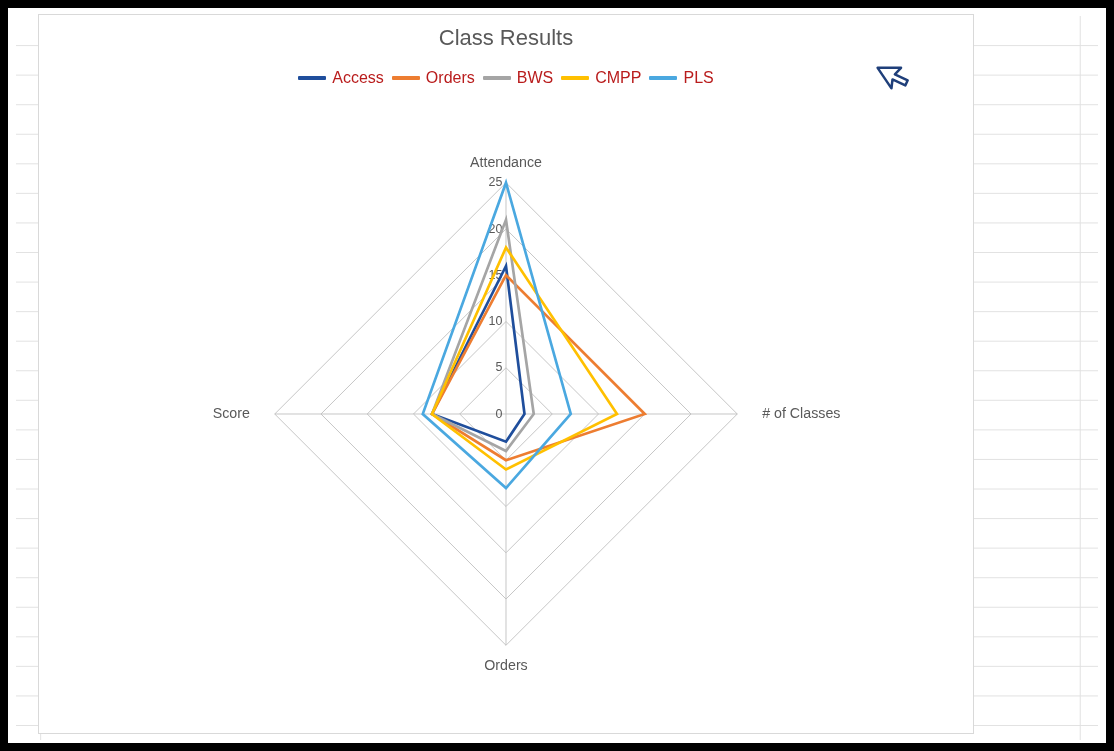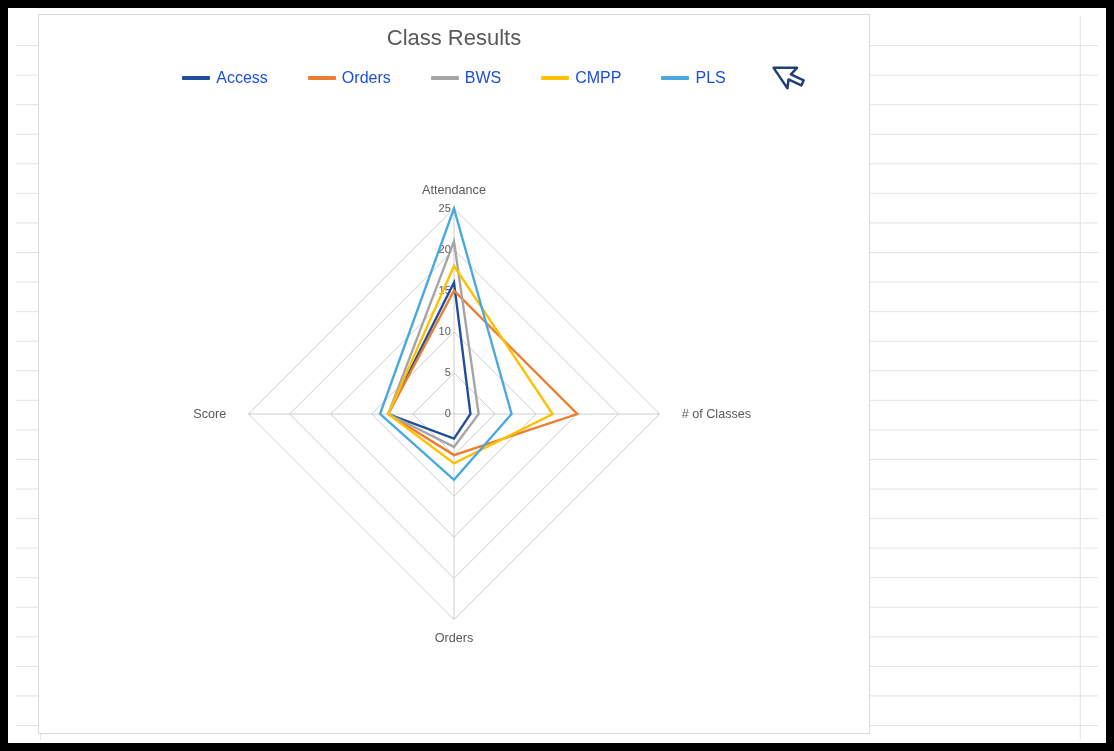--- a/index.html
+++ b/index.html
@@ -22,40 +22,40 @@
     left: 8px;
     right: 8px;
     top: 8px;
     bottom: 8px;
     pointer-events: none;
   }
   .chart-frame {
     position: absolute;
     left: 30px;
     top: 6px;
-    width: 832px;
+    width: 936px;
     height: 720px;
     background: #fff;
     border: 1px solid #d9d9d9;
     box-sizing: border-box;
   }
   .chart-title {
     width: 100%;
     text-align: center;
     font-size: 22px;
     color: #595959;
     margin-top: 10px;
   }
   .legend {
     display: flex;
     justify-content: center;
-    gap: 40px;
+    gap: 8px;
     margin-top: 18px;
     font-size: 16px;
-    color: #1d4ed8;
+    color: #b91c1c;
   }
   .legend-item {
     display: flex;
     align-items: center;
     gap: 6px;
   }
   .legend-swatch {
     width: 28px;
     height: 4px;
     border-radius: 1px;

